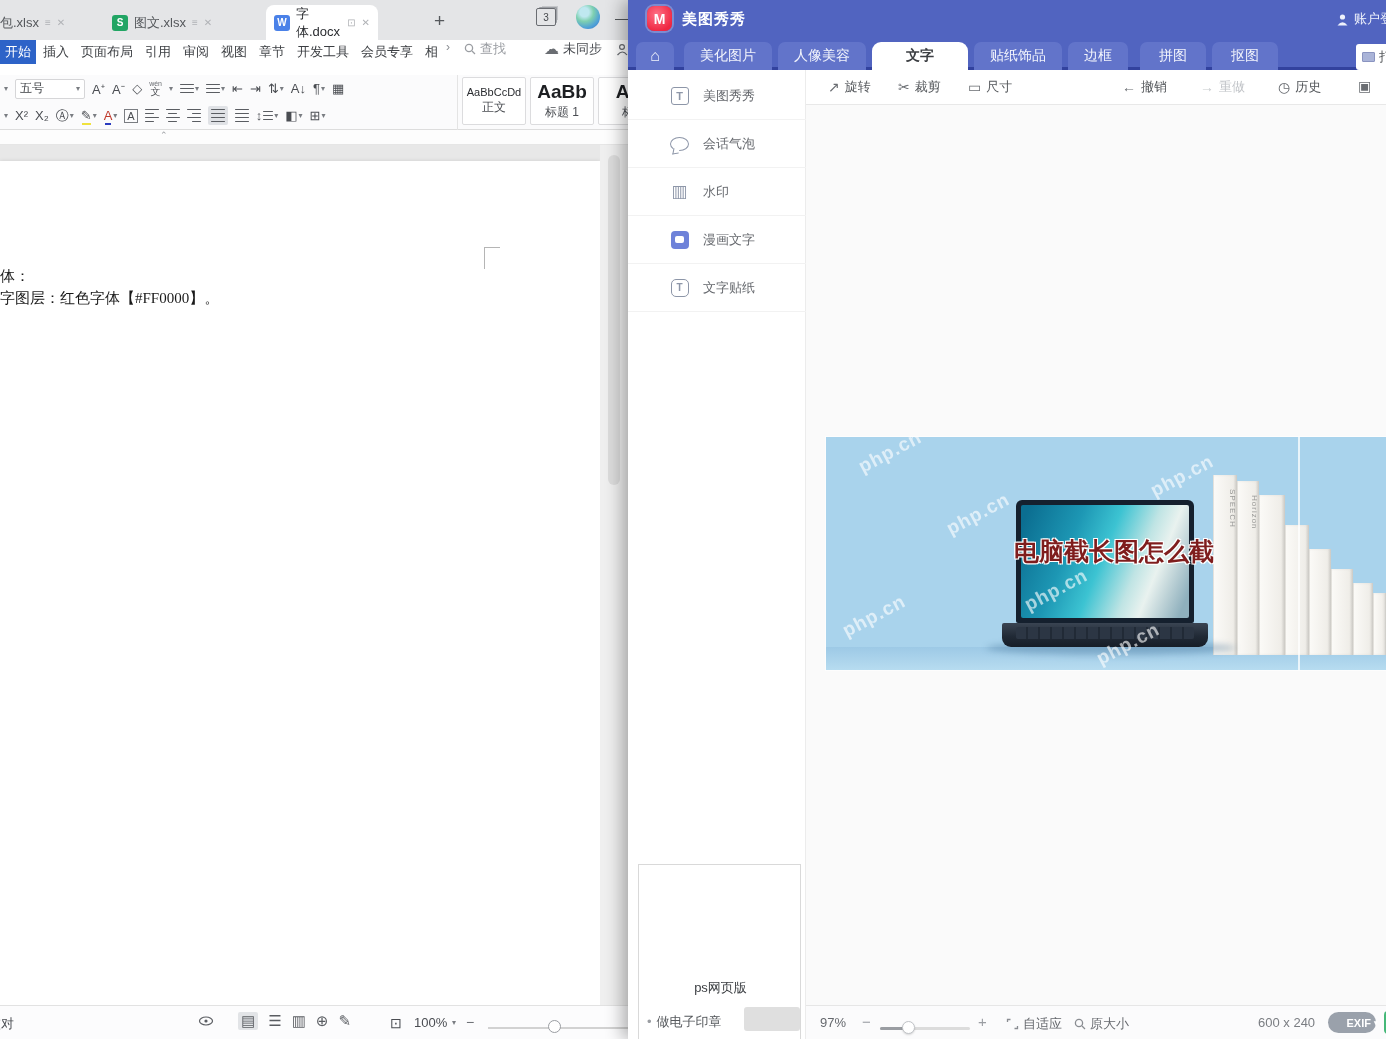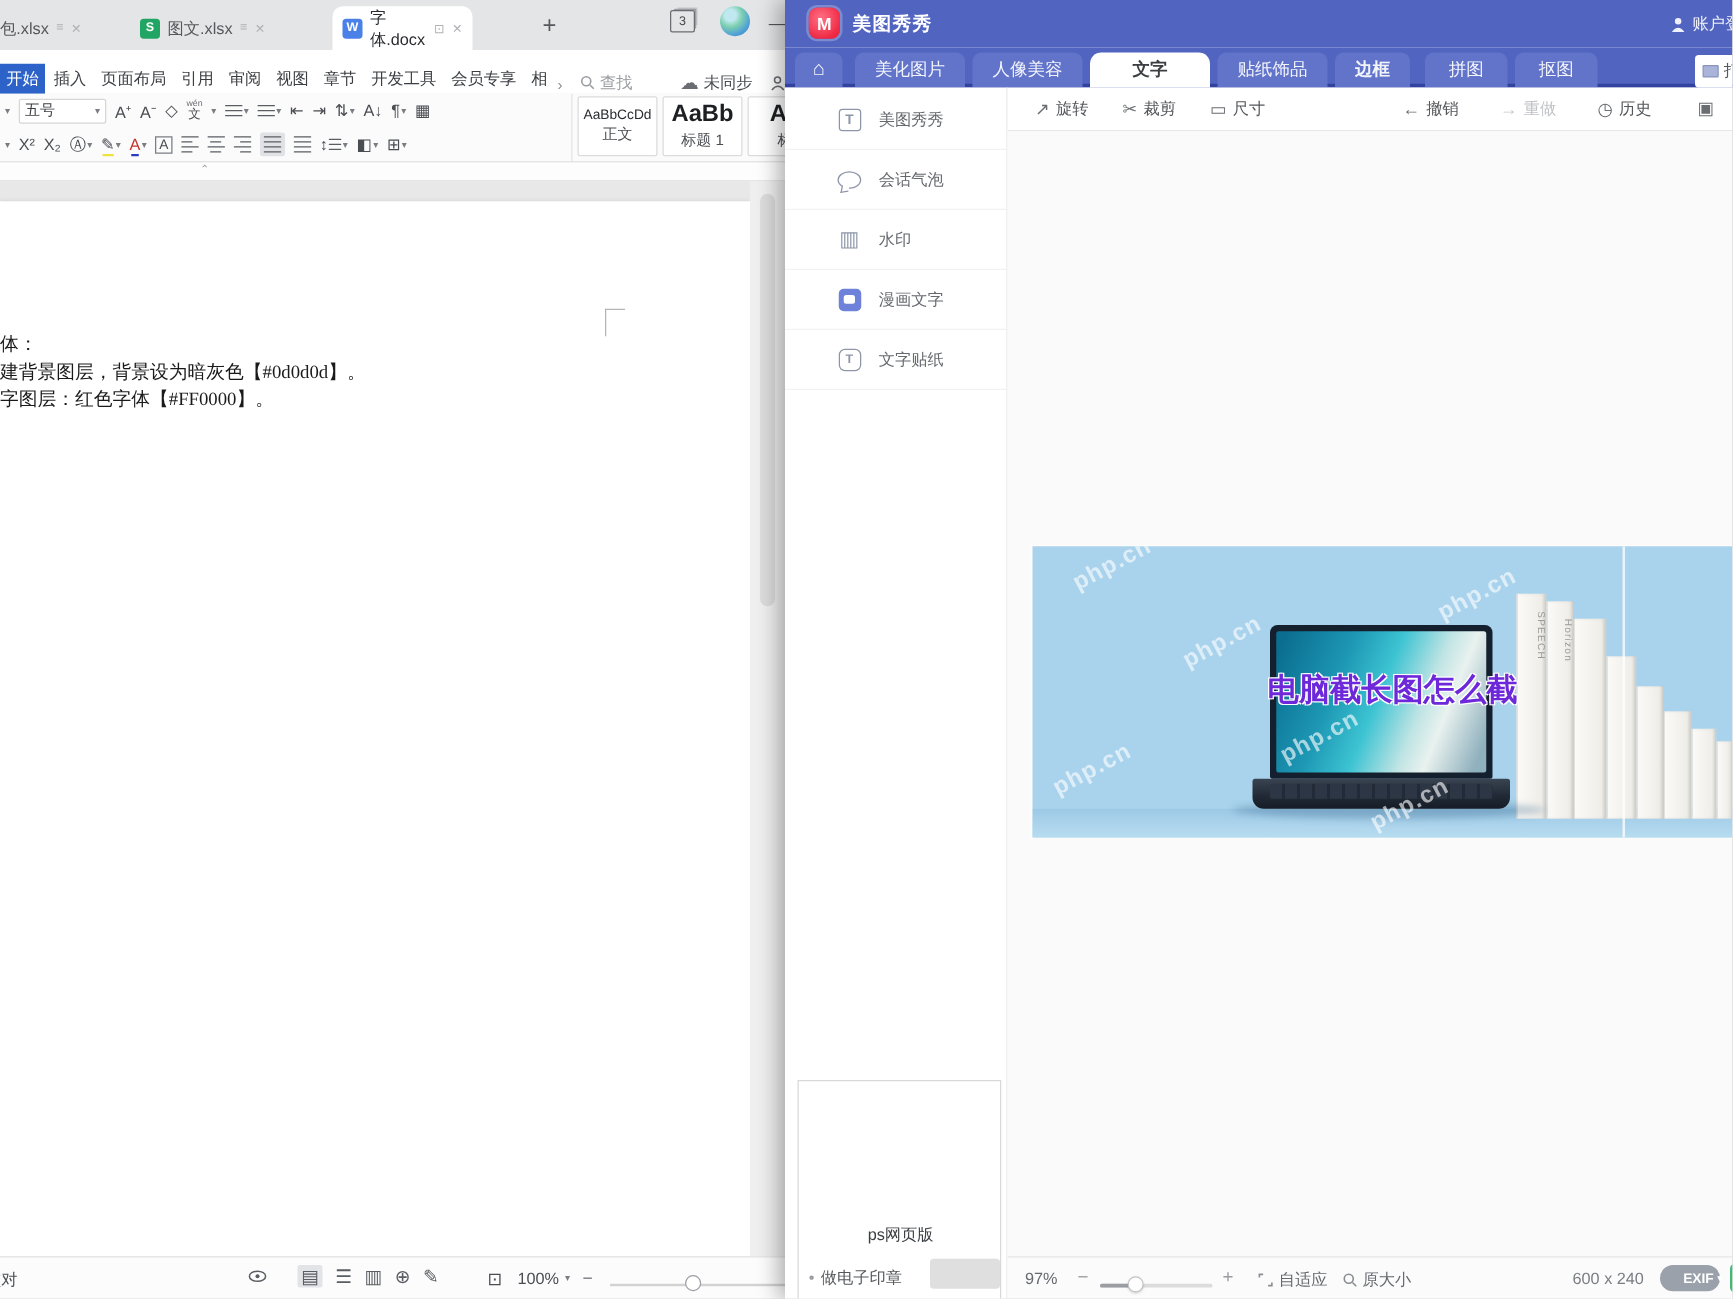--- a/index.html
+++ b/index.html
@@ -24,21 +24,21 @@
   .t3 { left:266px; width:112px; }
   .newtab { position:absolute; left:434px; top:10px; font-size:19px; color:#55585c; cursor:default; }
   .stackicon { position:absolute; left:536px; top:8px; width:20px; height:18px; border:1px solid #6a6d72;
                border-radius:2px; font-size:10px; color:#45484c; display:flex; align-items:center; justify-content:center;
                box-shadow:2px -2px 0 -1px #9b9ea3, 4px -4px 0 -2px #c4c6c9; }
   .sphere { position:absolute; left:576px; top:5px; width:24px; height:24px; border-radius:50%;
             background:radial-gradient(circle at 35% 30%, #bfe8f0 0 20%, #7fd0b0 40%, #4d9fd8 70%, #3a6fb0 100%); }
   .wps-min { position:absolute; left:615px; top:10px; color:#55585c; font-size:14px; }
 
   .wps-menubar { position:absolute; left:0; top:40px; width:696px; height:35px; background:#ffffff;
-                 display:flex; align-items:flex-end; font-size:13px; color:#3b3e42; }
+                 display:flex; align-items:flex-start; font-size:13px; color:#3b3e42; }
   .mitem { padding:3px 5px; margin:0 1px; white-space:nowrap; }
   .mitem.hl { background:#2d63c8; color:#fff; margin-left:0; }
   .mmore { color:#8a8d92; font-size:12px; padding:0 2px; }
   .msearch { display:flex; align-items:center; gap:4px; color:#9a9da2; margin-left:12px; }
   .mright { display:flex; align-items:center; gap:14px; margin-left:auto; margin-right:10px; color:#4a4d52; }
   .mright .it { display:flex; align-items:center; gap:4px; white-space:nowrap; }
   .cloudg { font-size:15px; color:#6a6d72; }
 
   .wps-ribbon { position:absolute; left:0; top:75px; width:628px; height:55px; background:#fbfbfc;
                 border-bottom:1px solid #dddddd; }
@@ -107,21 +107,21 @@
 
   .mt-tabs { position:absolute; left:0; top:38px; width:758px; height:32px; background:#5164c0;
              border-bottom:3px solid #32429e; }
   .mtab { position:absolute; top:4px; height:28px; border-radius:7px 7px 0 0; background:#6274ca;
           color:#f2f4fc; font-size:14px; display:flex; align-items:center; justify-content:center; }
   .mtab.home { left:8px; width:38px; font-size:16px; }
   .mtab.t0 { left:56px; width:88px; }
   .mtab.t1 { left:150px; width:88px; }
   .mtab.act { left:244px; width:96px; background:#ffffff; color:#3b3e42; font-weight:bold; border-radius:9px 9px 0 0; }
   .mtab.t3 { left:346px; width:88px; }
-  .mtab.t4 { left:440px; width:60px;font-weight:bold; }
+  .mtab.t4 { left:440px; width:60px; }
   .mtab.t5 { left:512px; width:66px; }
   .mtab.t6 { left:584px; width:66px; }
   .mt-open { position:absolute; left:728px; top:6px; width:40px; height:26px; background:#ffffff; border-radius:3px 0 0 3px;
              display:flex; align-items:center; gap:4px; padding-left:6px; font-size:13px; color:#55585c; }
   .mt-open .pic { width:13px; height:10px; background:#aab4d8; border-radius:1px; border:1px solid #8a94c0; }
 
   .mt-toolbar { position:absolute; left:178px; top:70px; width:580px; height:35px; background:#ffffff;
                 border-bottom:1px solid #e8e8e8; font-size:13px; color:#55585c; }
   .mt-toolbar .tbi { position:absolute; top:8px; display:flex; align-items:center; gap:5px; white-space:nowrap; }
   .mt-toolbar .ic { font-size:14px; color:#6a6d72; }
@@ -172,21 +172,21 @@
            background:linear-gradient(180deg,#3a4452 0%,#212a36 55%,#161d27 100%); }
   .lbase::after { content:""; position:absolute; left:14px; top:4px; right:14px; height:12px; border-radius:2px;
            background:repeating-linear-gradient(90deg,#2c3644 0 10px,#212a36 10px 12px); }
   .books { position:absolute; left:0; top:0; width:560px; height:233px; }
   .bk { position:absolute; background:linear-gradient(90deg,#fbfaf7 0%,#efede8 85%,#d9d7d2 100%);
         border-left:1px solid #e3e1dc; box-shadow:inset -2px 0 3px rgba(0,0,0,.07); }
   .bk .vt { writing-mode:vertical-rl; font-size:8px; color:#9a9a98; letter-spacing:1px; margin:14px auto 0 auto;
             display:block; text-align:left; width:100%; text-orientation:mixed; }
   .seam { position:absolute; left:472px; top:0; width:2px; height:233px; background:rgba(255,255,255,.75); }
   .overlaytext { position:absolute; left:158px; top:98px; width:260px; text-align:center;
-                 font-family:"Liberation Serif","DejaVu Serif",serif; font-weight:bold; font-size:25px; color:#6d28d9;
+                 font-family:"Liberation Serif","DejaVu Serif",serif; font-weight:bold; font-size:25px; color:#7f1d1d;
                  text-shadow:-1px -1px 0 #fff,1px -1px 0 #fff,-1px 1px 0 #fff,1px 1px 0 #fff; white-space:nowrap; }
   .wm { position:absolute; color:rgba(255,255,255,.62); font-size:19px; font-weight:bold;
         transform:rotate(-28deg); letter-spacing:1px; }
 
   .mt-status { position:absolute; left:178px; top:1005px; width:580px; height:34px; background:#fbfbfc;
                border-top:1px solid #e6e6e6; font-size:13px; color:#66696e; }
   .ms { position:absolute; top:9px; white-space:nowrap; }
   .ms-zoom { left:14px; }
   .ms-minus { left:56px; color:#9a9da2; font-size:15px; top:7px; }
   .ms-track { left:74px; top:21px; width:90px; height:3px; background:#dcdcdc; border-radius:2px; position:absolute; }
@@ -418,21 +418,20 @@
 
     <div class="wps-collapse">
       <span>⌃</span>
     </div>
 
     <div class="wps-doc">
       <div class="page">
         <div class="marginmark"></div>
         <div class="dtext">
           <div>体：</div>
-          <div>建背景图层，背景设为暗灰色【#0d0d0d】。</div>
           <div>字图层：红色字体【#FF0000】。</div>
         </div>
       </div>
       <div class="vstrip">
         <div class="vthumb"></div>
       </div>
     </div>
 
     <div class="wps-status">
       <span class="st-proof">校对</span>

